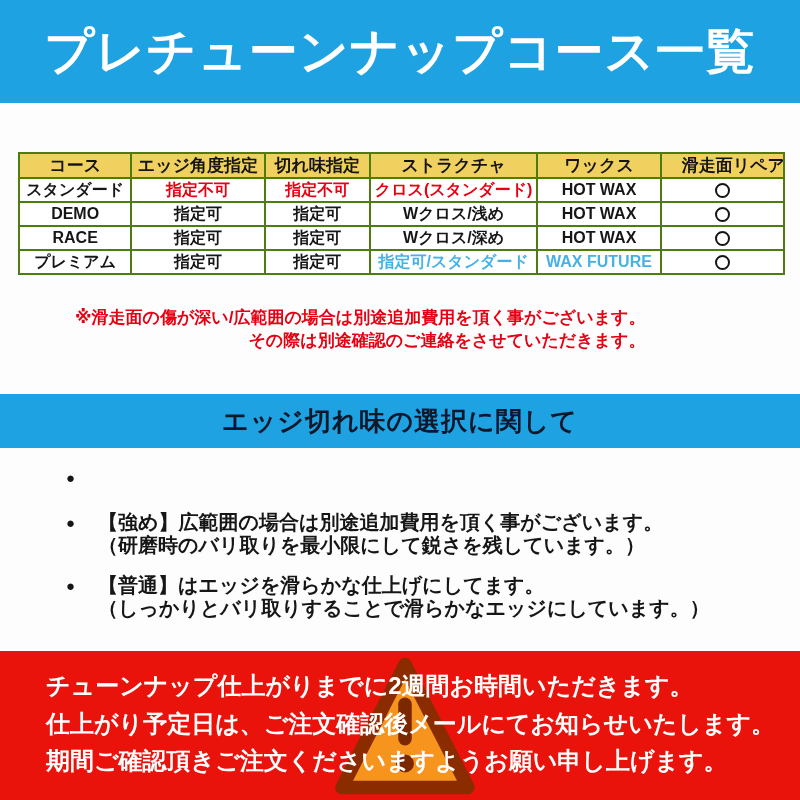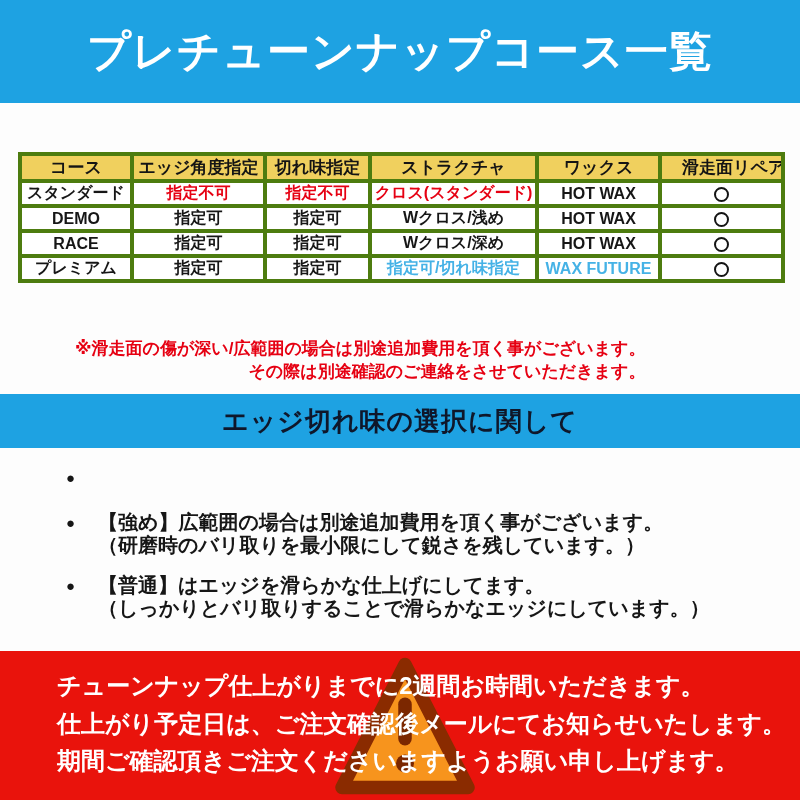--- a/index.html
+++ b/index.html
@@ -15,44 +15,44 @@
     position:relative; overflow:hidden;
   }
   .stage{position:absolute;inset:0;width:800px;height:800px;}
 
   
   .header-band{
     position:absolute;left:0;top:0;width:800px;height:103px;
     background:var(--blue);display:flex;align-items:center;justify-content:center;
   }
   .header-band .title{
-    color:#fff;font-size:43px;font-weight:bold;letter-spacing:1px;white-space:nowrap;
+    color:#fff;font-size:49px;font-weight:bold;letter-spacing:1px;white-space:nowrap;
   }
 
   
   table.course{
     position:absolute;left:18px;top:152px;width:767px;
     border-collapse:collapse;table-layout:fixed;
   }
   table.course th,table.course td{
-    border:4px solid #4d7c0f;height:24px;text-align:center;vertical-align:middle;
+    border:2px solid #4d7c0f;height:24px;text-align:center;vertical-align:middle;
     font-weight:bold;font-size:16px;padding:0 2px;background:#fff;
     white-space:nowrap;overflow:hidden;
   }
   table.course th{background:var(--yellow);font-size:17px;color:#141414;}
   td .red, td.red, .c-red{color:var(--red-text);}
   td .blue, td.blue, .c-blue{color:var(--light-blue);}
   .circle-glyph{
     display:inline-block;width:15px;height:15px;border:2.5px solid #141414;
     border-radius:50%;vertical-align:middle;
   }
 
   
   .note{
-    position:absolute;left:75px;top:337px;color:var(--red-text);
+    position:absolute;left:75px;top:306px;color:var(--red-text);
     font-size:17px;line-height:23px;white-space:nowrap;
   }
   .note .l2{padding-left:22px;text-align:right;}
 
   
   .banner{
     position:absolute;left:0;top:394px;width:800px;height:54px;background:var(--blue);
     display:flex;align-items:center;justify-content:center;
   }
   .banner .banner-title{color:#0f172a;font-size:26px;font-weight:bold;letter-spacing:1px;}
@@ -67,21 +67,21 @@
 
   
   .footer{
     position:absolute;left:0;top:651px;width:800px;height:149px;background:var(--red);
     overflow:hidden;
   }
   .footer .tri{
     position:absolute;left:330px;top:4px;width:150px;height:142px;z-index:0;
   }
   .footer .lines{
-    position:absolute;left:57px;top:0;z-index:1;padding-top:16px;
+    position:absolute;left:46px;top:0;z-index:1;padding-top:16px;
     color:#fff;font-size:24px;line-height:37.5px;white-space:nowrap;
   }
 </style>
 </head>
 <body>
 
 <div class="stage">
 
   <div class="header-band">
     <div class="title">プレチューンナップコース一覧</div>
@@ -120,21 +120,21 @@
           <td>指定可</td>
           <td>指定可</td>
           <td>Wクロス/深め</td>
           <td>HOT WAX</td>
           <td><span class="circle-glyph" title="〇"></span></td>
         </tr>
         <tr>
           <td>プレミアム</td>
           <td>指定可</td>
           <td>指定可</td>
-          <td class="blue">指定可/切れ味指定</td>
+          <td class="blue">指定可/スタンダード</td>
           <td class="blue">WAX FUTURE</td>
           <td><span class="circle-glyph" title="〇"></span></td>
         </tr>
       </tbody>
   </table>
 
   <div class="note">
     <div class="l1">※滑走面の傷が深い/広範囲の場合は別途追加費用を頂く事がございます。</div>
     <div class="l2">その際は別途確認のご連絡をさせていただきます。</div>
   </div>

